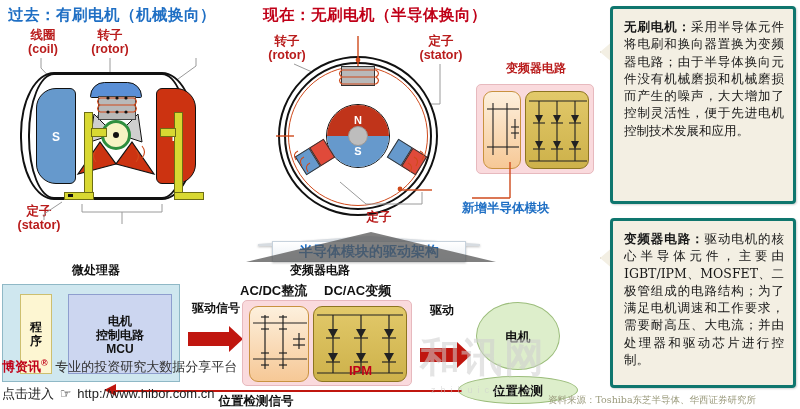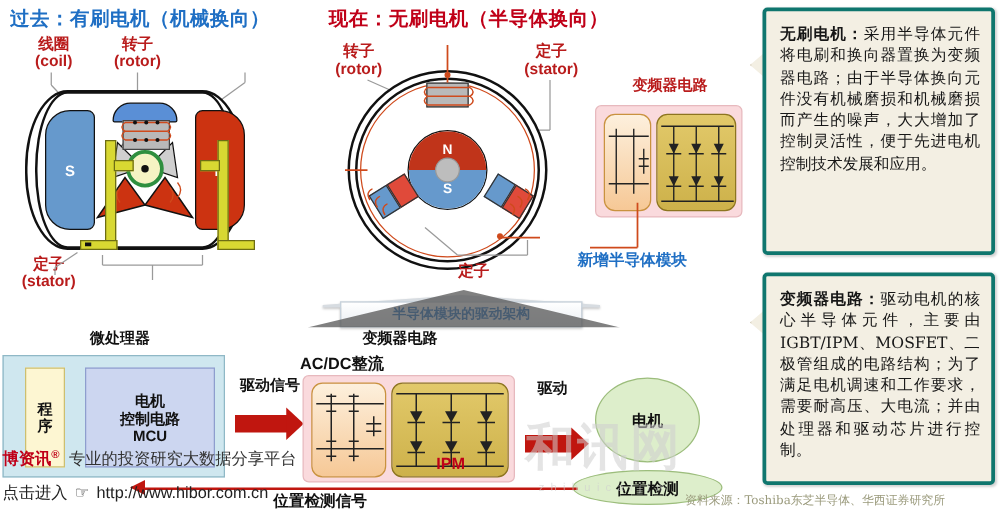--- a/index.html
+++ b/index.html
@@ -64,21 +64,21 @@
     font-size:12.5px;line-height:1.38;color:#171717;text-align:justify;}
   .note b{font-weight:bold;}
   .note-tail{
     width:13px;height:22px;background:#f3efe3;border-left:1px solid #cfc7b2;
     border-top:1px solid #cfc7b2;border-bottom:1px solid #cfc7b2;
     clip-path:polygon(100% 0,0 50%,100% 100%);}
 
   
   .banner{
     background:linear-gradient(#ffffff,#e9eef3);border:1px solid #c7d2dc;
-    color:#1f6fc4;font-weight:bold;font-size:11px;text-align:center;
+    color:#1f6fc4;font-weight:bold;font-size:14px;text-align:center;
     line-height:19px;box-sizing:border-box;}
   .banner-wrap{filter:drop-shadow(0 1px 1px rgba(0,0,0,.25));}
   .mcu-outer{background:#cfe7ef;border:1px solid #8fb8c6;box-sizing:border-box;}
   .mcu-prog{background:#fdf6d2;border:1px solid #cdbf6f;box-sizing:border-box;}
   .mcu-ctrl{background:#ccd6f0;border:1px solid #8e9ece;box-sizing:border-box;}
   .mcu-t{font-size:12px;font-weight:bold;color:#111;text-align:center;line-height:1.15;}
   .arrow-red{position:relative;height:14px;background:#c0160f;}
   .arrow-red:after{content:"";position:absolute;right:-13px;top:-6px;
     border-left:14px solid #c0160f;border-top:13px solid transparent;
     border-bottom:13px solid transparent;}
@@ -354,20 +354,21 @@
       <div>控制电路</div>
       <div>MCU</div>
     </div>
   </div>
 
   <div class="abs mcu-t" style="left:182px;top:40px;width:68px;">驱动信号</div>
   <div class="abs arrow-red" style="left:188px;top:70px;width:42px;"></div>
 
   <div class="abs mcu-t" style="left:260px;top:2px;width:120px;">变频器电路</div>
   <div class="abs" style="left:240px;top:20px;width:80px;height:18px;font-size:13px;font-weight:bold;color:#111;">AC/DC整流</div>
+  <div class="abs" style="left:324px;top:20px;width:88px;height:18px;font-size:13px;font-weight:bold;color:#111;">DC/AC变频</div>
 
   <div class="abs inv-card" style="left:242px;top:38px;width:170px;height:86px;">
     <div class="abs inv-left" style="left:6px;top:5px;width:60px;height:76px;"></div>
     <div class="abs inv-right" style="left:70px;top:5px;width:94px;height:76px;"></div>
     <svg class="abs" style="left:0;top:0;" width="170" height="86">
       <g stroke="#222" stroke-width="1.2" fill="none">
         <line x1="10" y1="22" x2="64" y2="22"></line>
           <line x1="10" y1="58" x2="64" y2="58"></line>
         <line x1="22" y1="14" x2="22" y2="68"></line>
           <line x1="40" y1="14" x2="40" y2="68"></line>

